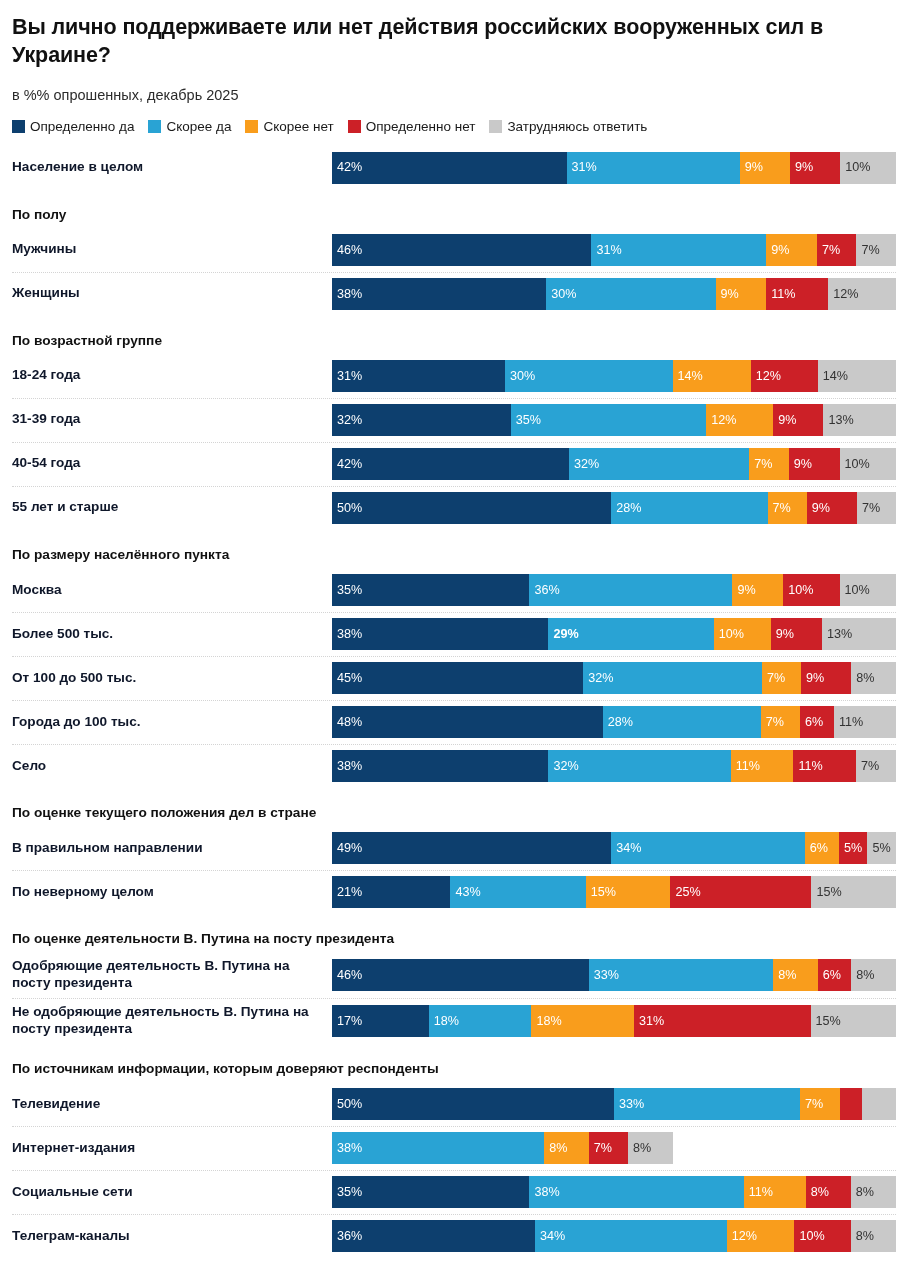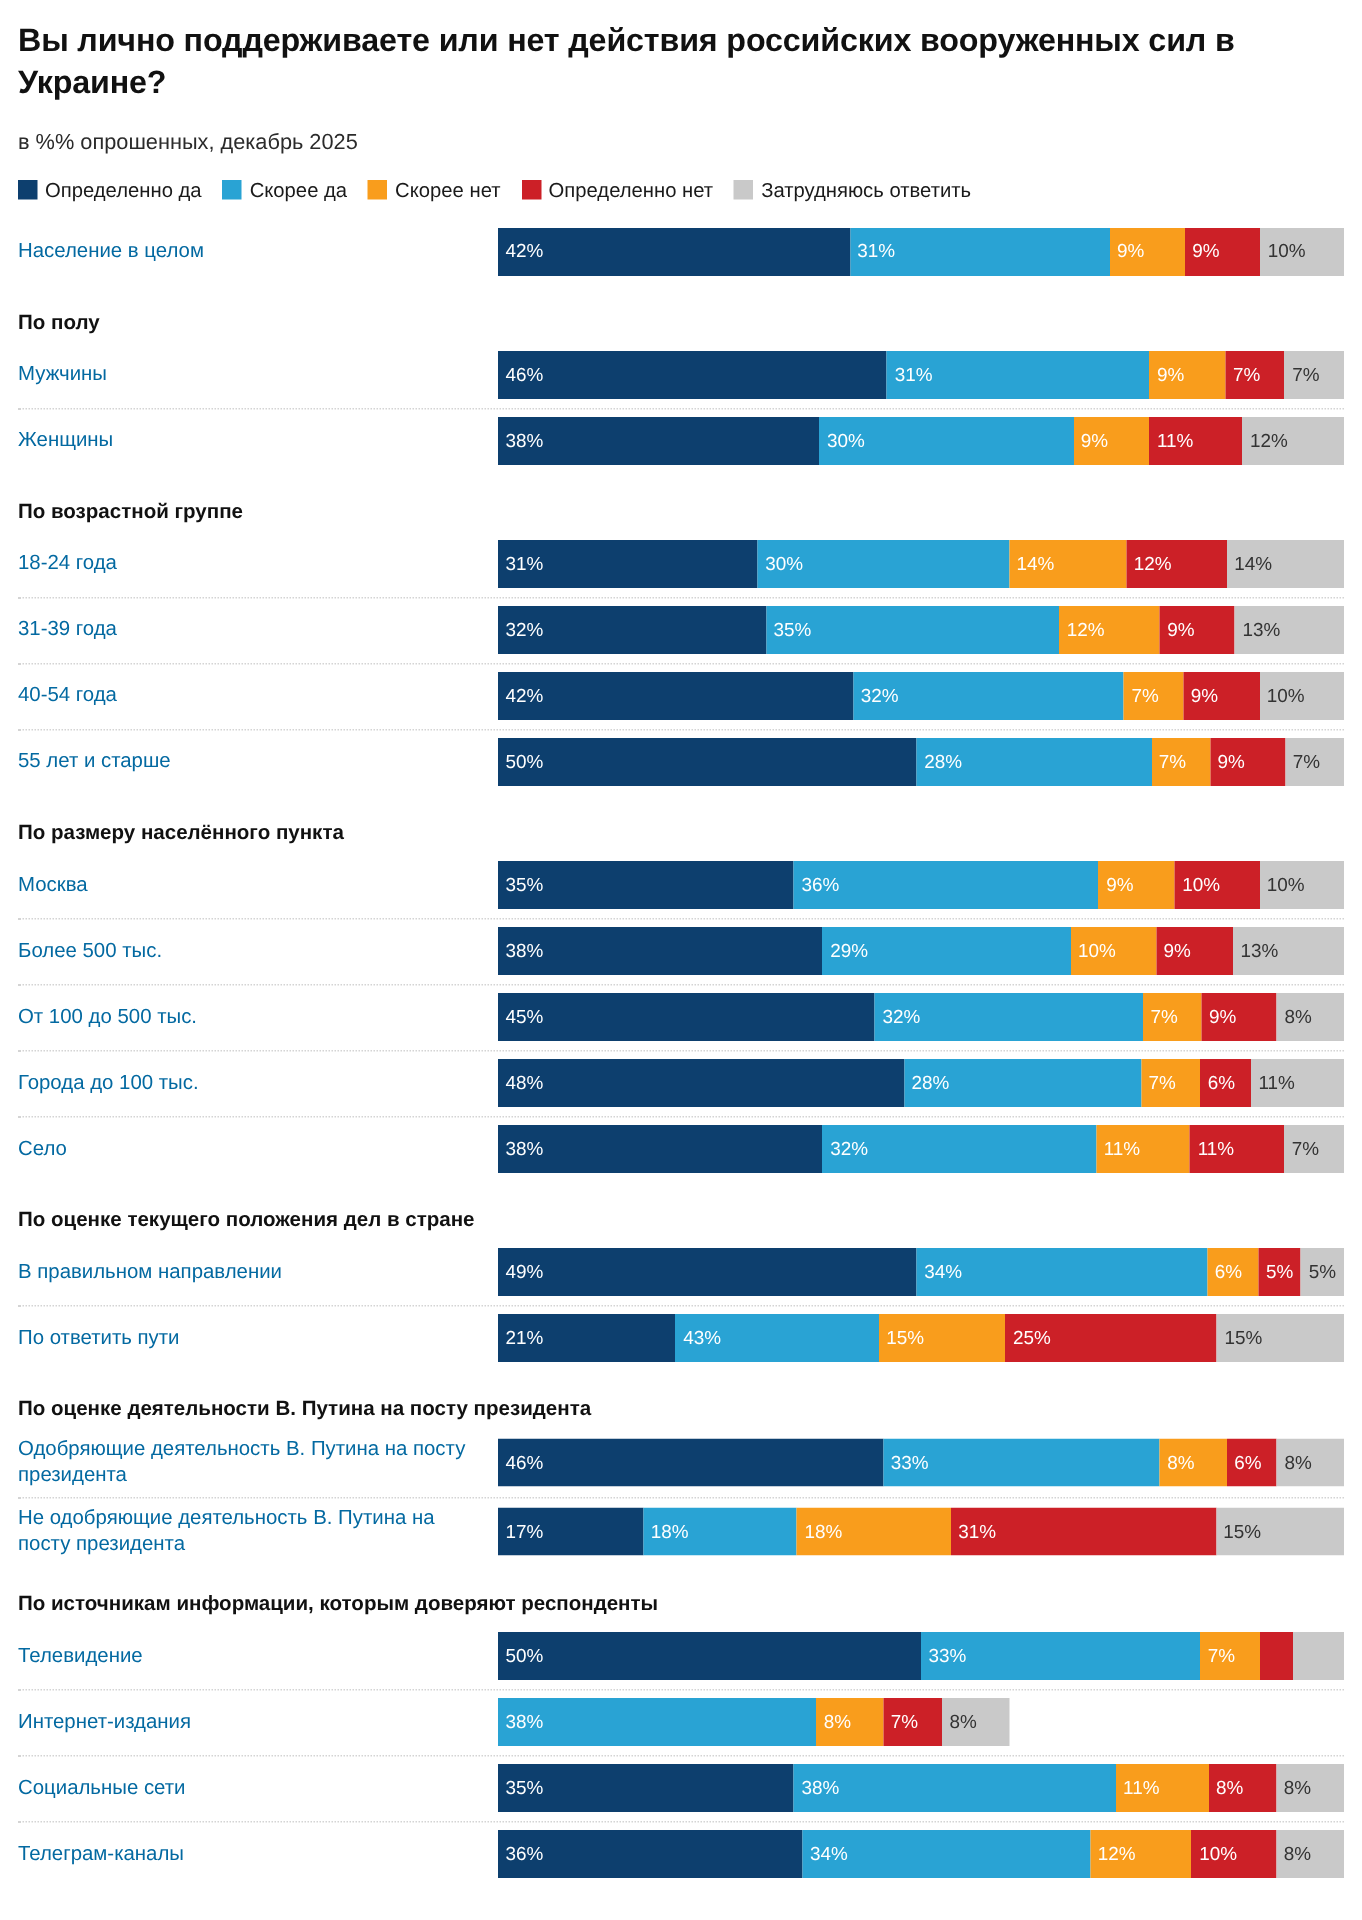--- a/index.html
+++ b/index.html
@@ -101,23 +101,24 @@
     border-top: 1px dotted #d4d4d4;
   }
 
   .row-label {
     width: 320px;
     flex: 0 0 320px;
     box-sizing: border-box;
     display: flex;
     align-items: center;
     font-size: 13.6px;
-    color: #0369a1;
+    color: #0f172a;
     line-height: 1.25;
     padding: 6px 10px 6px 0;
+    font-weight: bold;
   }
   .row-bar-wrap {
     flex: 1 1 auto;
     display: flex;
     align-items: center;
   }
   .bar {
     display: flex;
     width: 100%;
     height: 32px;
@@ -374,21 +375,21 @@
         </div>
       </div>
       <div class="row">
         <div class="rowsep"></div>
         <div class="row-label">Более 500 тыс.</div>
         <div class="row-bar-wrap">
           <div class="bar">
             <div class="seg s0" style="width: 38.3838%;">
               <span>38%</span>
             </div>
-            <div class="seg s1" style="width: 29.2929%;">
+            <div class="seg s1" style="width: 29.2929%; font-weight: bold;">
               <span>29%</span>
             </div>
             <div class="seg s2" style="width: 10.101%;">
               <span>10%</span>
             </div>
             <div class="seg s3" style="width: 9.09091%;">
               <span>9%</span>
             </div>
             <div class="seg s4" style="width: 13.1313%;">
               <span>13%</span>
@@ -483,21 +484,21 @@
               <span>5%</span>
             </div>
             <div class="seg s4" style="width: 5.05051%;">
               <span>5%</span>
             </div>
           </div>
         </div>
       </div>
       <div class="row">
         <div class="rowsep"></div>
-        <div class="row-label">По ответить пути</div>
+        <div class="row-label">По неверному целом</div>
         <div class="row-bar-wrap">
           <div class="bar">
             <div class="seg s0" style="width: 21%;">
               <span>21%</span>
             </div>
             <div class="seg s1" style="width: 24%;">
               <span>43%</span>
             </div>
             <div class="seg s2" style="width: 15%;">
               <span>15%</span>

